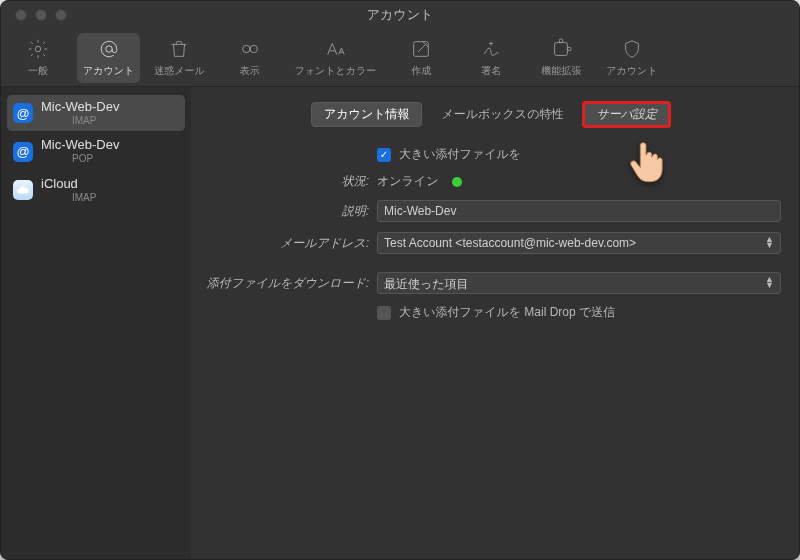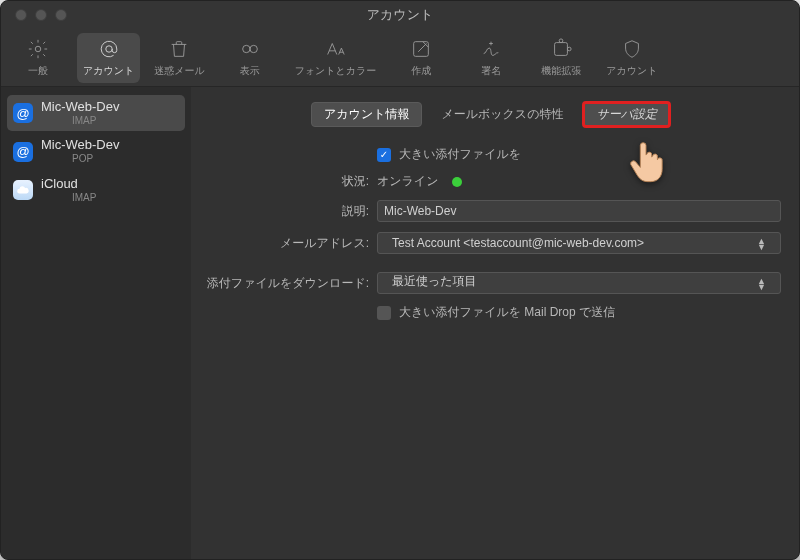--- a/index.html
+++ b/index.html
@@ -44,31 +44,31 @@
   .acct-type { font-size:10px; color:#888;margin-left:31px;}
   .panel { flex:1; padding:14px 18px 14px 10px; font-size:12px; position:relative;}
   .tabbar { display:flex; justify-content:center; gap:6px; margin-bottom:18px; align-items:center;}
   .tab {
     background:#4e4e4e; color:#ffffff; font-size:12px; padding:3px 12px; border-radius:4px;
     border:1px solid #5a5a5a;
   }
   .tab.plain { background:transparent; border:1px solid transparent; color:#b8b8b8;font-family:Liberation Serif, serif;}
   .tab.highlight { border:3px solid #e02020; padding:2px 11px; color:#d8d8d8;font-style:italic;}
   .formrow { display:flex; align-items:center; gap:8px; margin-bottom:10px;}
-  .formrow .lbl { width:168px; text-align:right; color:#b8b8b8; font-size:12px;}
+  .formrow .lbl { width:168px; text-align:right; color:#b8b8b8; font-size:12px;font-style:italic;}
   .chk { width:14px; height:14px; border-radius:3px; background:#1a6fe0; display:flex; align-items:center; justify-content:center; color:white; font-size:10px;}
   .chk.empty { background:#555;}
   .statusdot { width:10px; height:10px; border-radius:50%; background:#3bcf3b; display:inline-block; vertical-align:middle; margin-left:6px;}
   .txtfield {
     flex:1; background:#3f3f3f; border:1px solid #555; border-radius:3px; padding:3px 6px;
     color:#d0d0d0; font-size:12px; height:22px; display:flex; align-items:center;
   }
   .selectfield {
-    flex:1; background:#3f3f3f; border:1px solid #555; border-radius:3px; padding:3px 14px;
-    color:#d0d0d0; font-size:12px; height:22px; display:flex; align-items:flex-end; justify-content:space-between;
+    flex:1; background:#3f3f3f; border:1px solid #555; border-radius:3px; padding:3px 6px;
+    color:#d0d0d0; font-size:12px; height:22px; display:flex; align-items:flex-start; justify-content:space-between;
   }
   .selectfield .arrows { font-size:9px; line-height:6px; color:#bbb;}
   .cursor {
     position:absolute; top:136px; left:626px; width:38px; pointer-events:none;
   }
   .cursor svg { filter: drop-shadow(0 2px 3px rgba(0,0,0,0.5));}
 </style>
 </head>
 <body>
 

